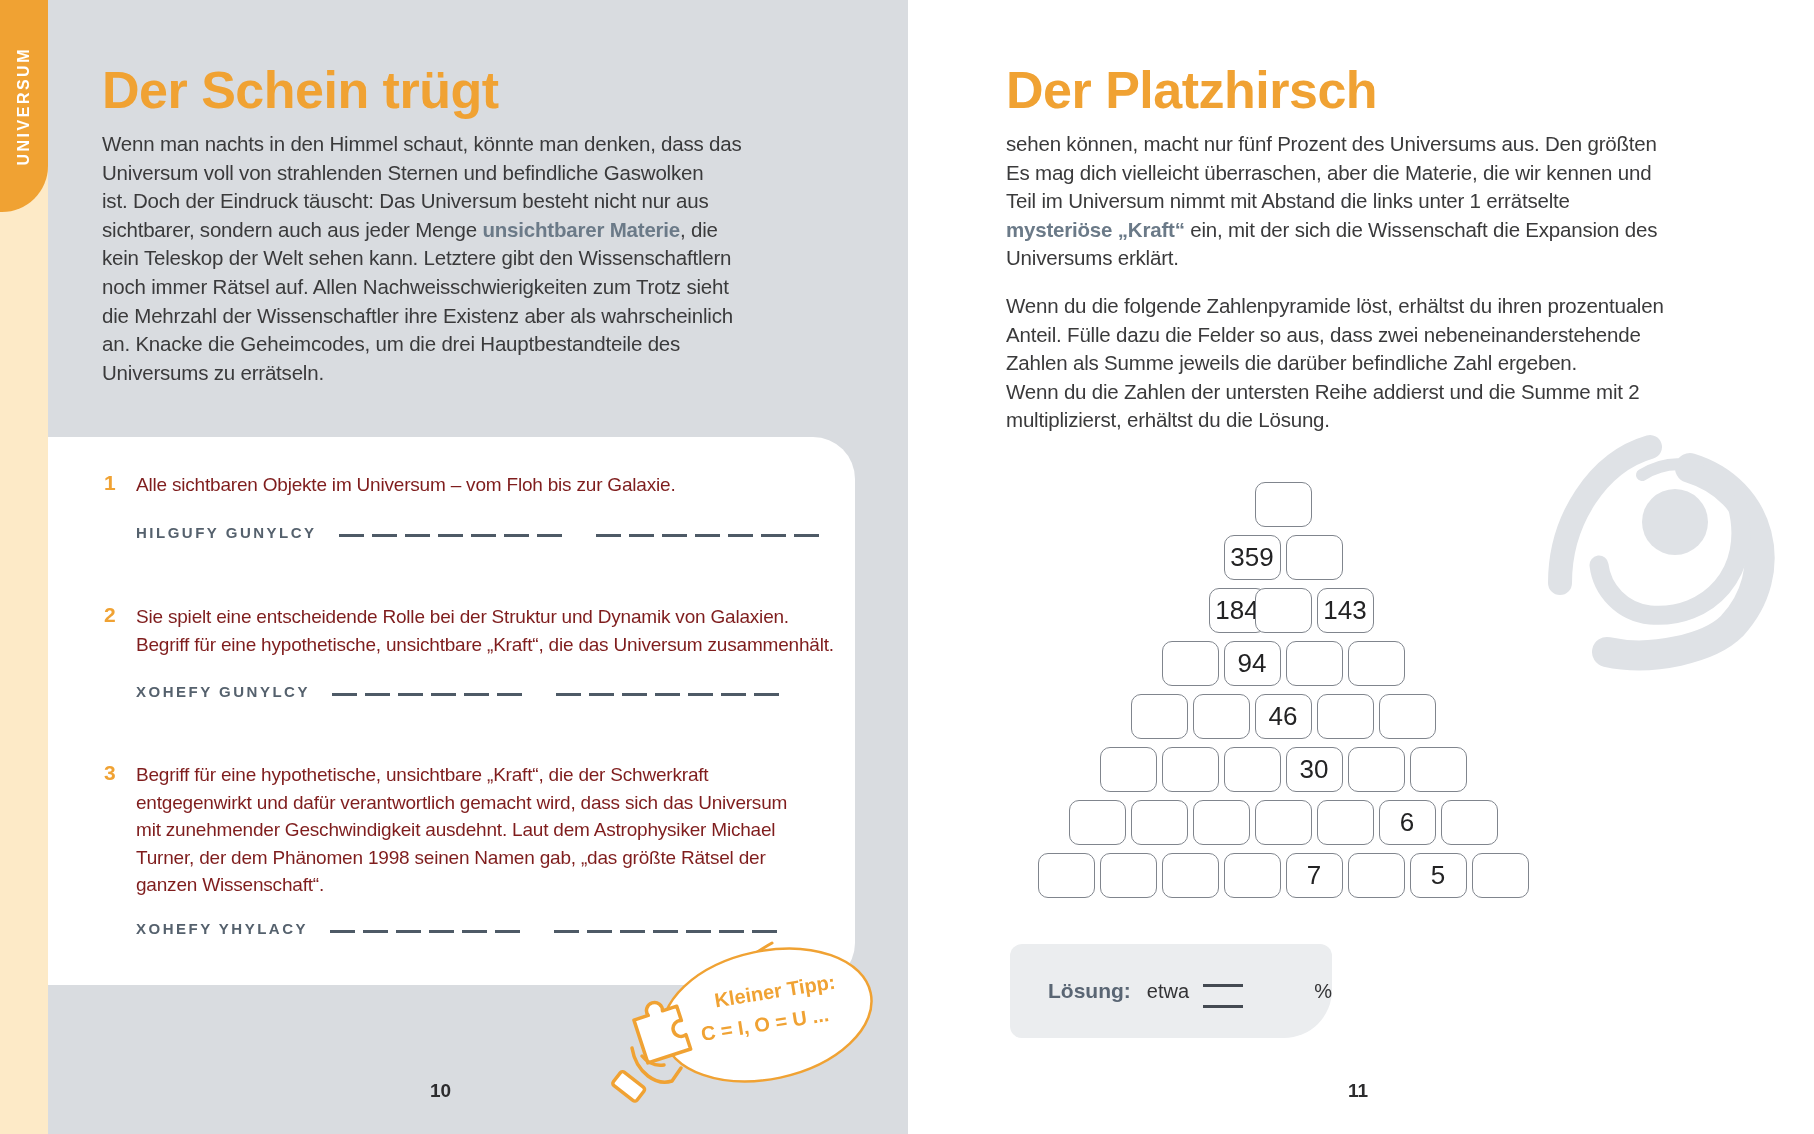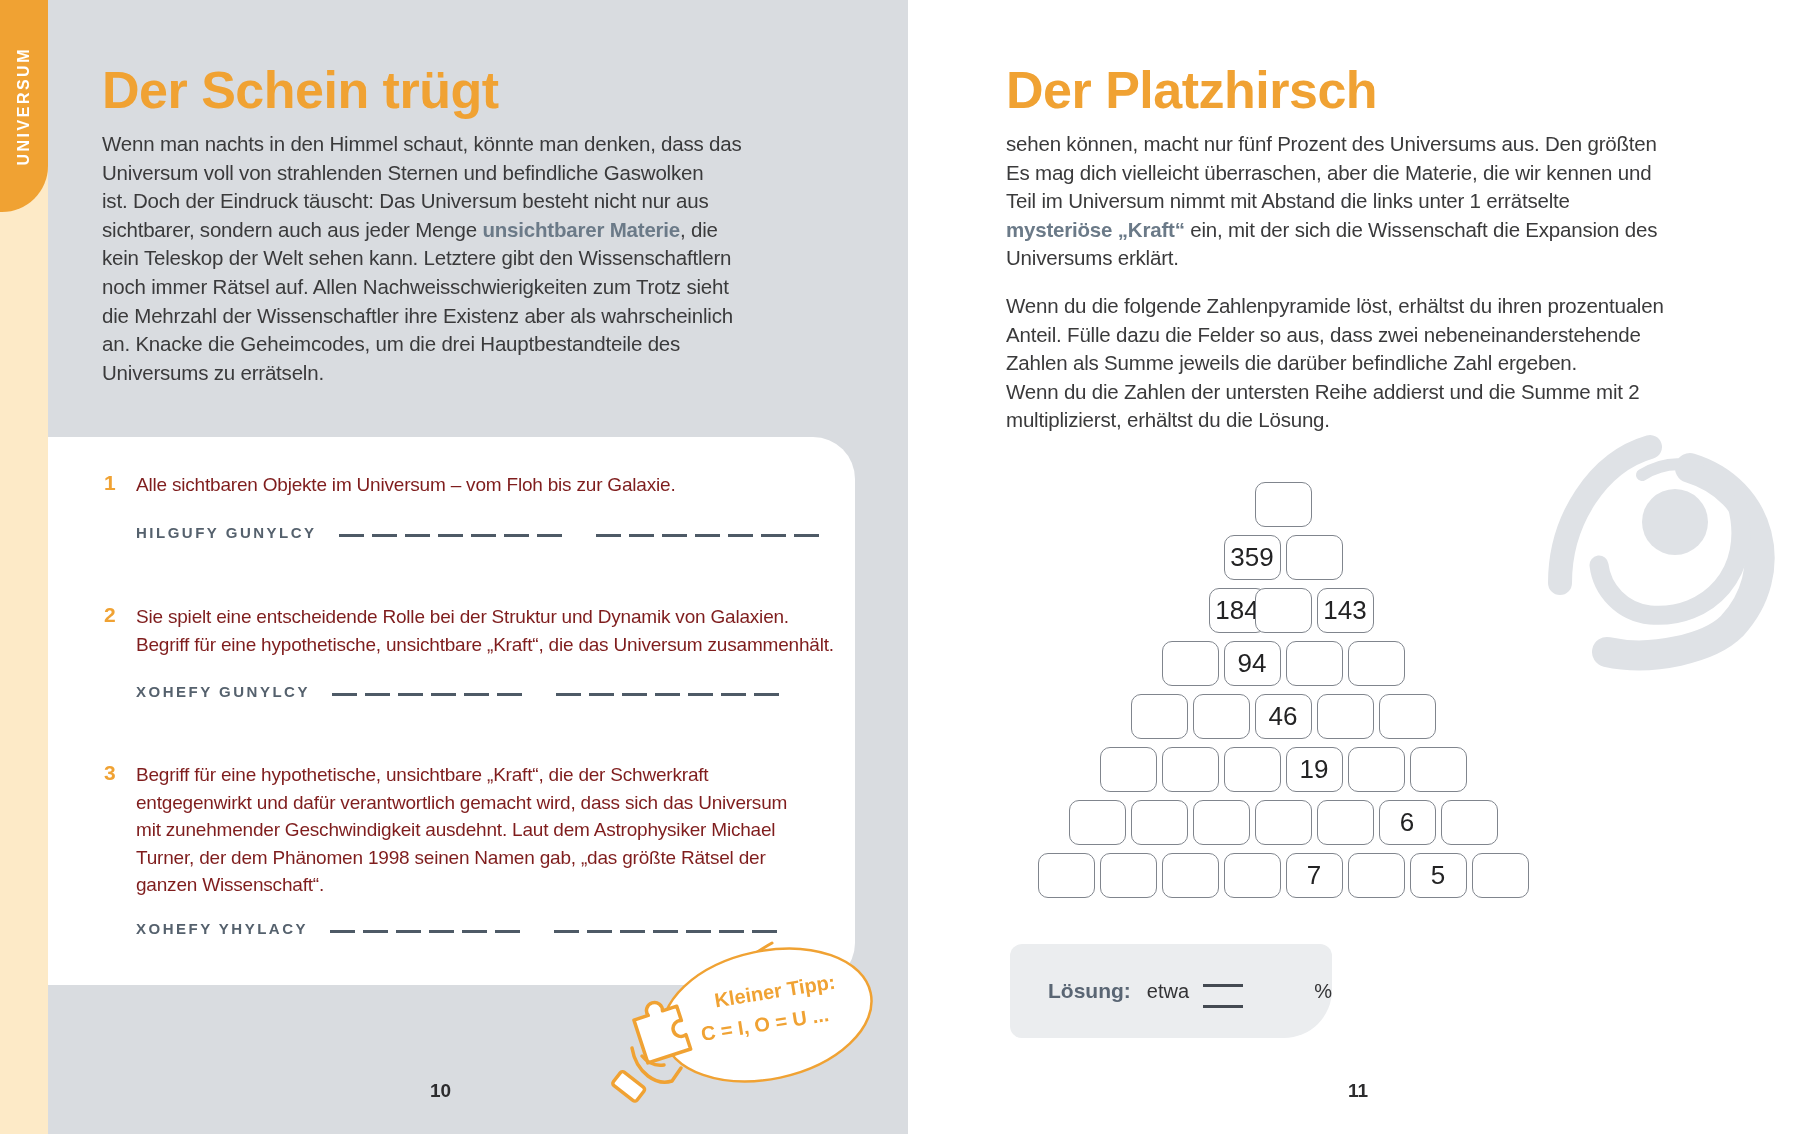--- a/index.html
+++ b/index.html
@@ -220,21 +220,21 @@
       <div class="pcell" style="left: 1285.5px; top: 641px;"></div>
       <div class="pcell" style="left: 1347.5px; top: 641px;"></div>
       <div class="pcell" style="left: 1130.5px; top: 694px;"></div>
       <div class="pcell" style="left: 1192.5px; top: 694px;"></div>
       <div class="pcell" style="left: 1254.5px; top: 694px;">46</div>
       <div class="pcell" style="left: 1316.5px; top: 694px;"></div>
       <div class="pcell" style="left: 1378.5px; top: 694px;"></div>
       <div class="pcell" style="left: 1099.5px; top: 747px;"></div>
       <div class="pcell" style="left: 1161.5px; top: 747px;"></div>
       <div class="pcell" style="left: 1223.5px; top: 747px;"></div>
-      <div class="pcell" style="left: 1285.5px; top: 747px;">19</div>
+      <div class="pcell" style="left: 1285.5px; top: 747px;">30</div>
       <div class="pcell" style="left: 1347.5px; top: 747px;"></div>
       <div class="pcell" style="left: 1409.5px; top: 747px;"></div>
       <div class="pcell" style="left: 1068.5px; top: 800px;"></div>
       <div class="pcell" style="left: 1130.5px; top: 800px;"></div>
       <div class="pcell" style="left: 1192.5px; top: 800px;"></div>
       <div class="pcell" style="left: 1254.5px; top: 800px;"></div>
       <div class="pcell" style="left: 1316.5px; top: 800px;"></div>
       <div class="pcell" style="left: 1378.5px; top: 800px;">6</div>
       <div class="pcell" style="left: 1440.5px; top: 800px;"></div>
       <div class="pcell" style="left: 1037.5px; top: 853px;"></div>

